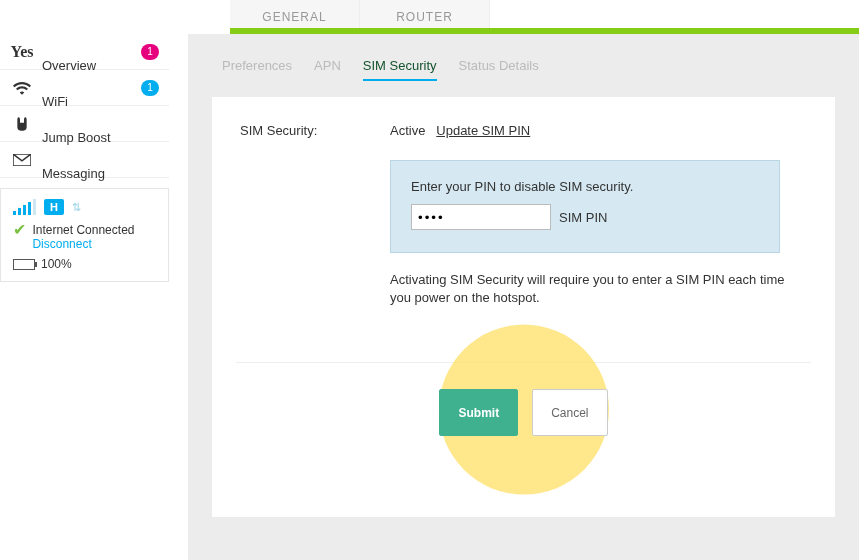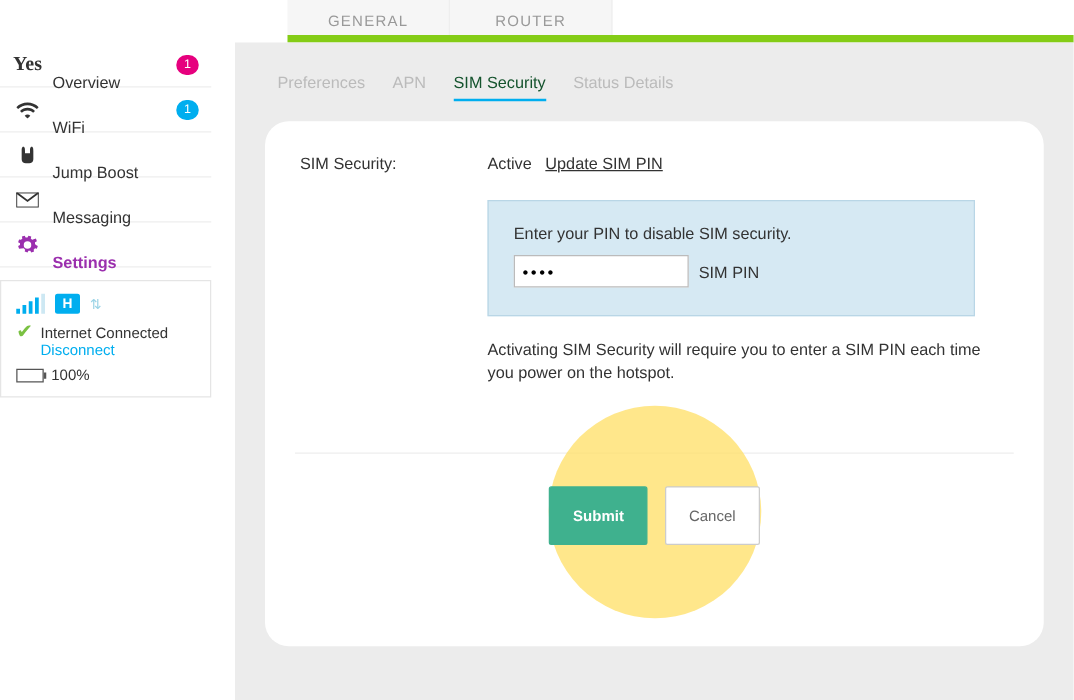--- a/index.html
+++ b/index.html
@@ -36,21 +36,21 @@
   .batt { width:22px; height:11px; border:1px solid #555; position:relative; }
   .batt:after { content:""; position:absolute; right:-3px; top:2px; width:2px; height:5px; background:#555; }
   .batt .fill { background:#3aa53a; height:100%; }
 
   
   .main { position:absolute; left:188px; top:34px; right:0; bottom:0; background:#ececec; padding:14px 0 0 0; }
   .subtabs { display:flex; gap:22px; padding:10px 34px 6px 34px; color:#bbb; font-size:13px; }
   .subtab { cursor:pointer; padding-bottom:6px; }
   .subtab.active { color:#14532d; border-bottom:2px solid #00aeef; }
 
-  .card { background:#fff; margin:10px 24px 0 24px; padding:26px 28px 40px 28px; min-height:420px; position:relative;border-radius:19px; }
+  .card { background:#fff; margin:10px 24px 0 24px; padding:26px 28px 40px 28px; min-height:420px; position:relative; }
   .row1 { display:flex; }
   .label-col { width:150px; color:#333; }
   .val-col { flex:1; }
   .updlink { text-decoration:underline; color:#333; cursor:pointer; }
 
   .pin-box { margin-top:22px; background:#d6e9f3; border:1px solid #b9d6e6; padding:18px 20px 22px 20px; width:390px; }
   .pin-box .hint { font-size:13px; color:#333; margin-bottom:10px; }
   .pin-input-row { display:flex; align-items:center; gap:8px; }
   .pin-input-row input { width:140px; height:26px; padding:2px 6px; border:1px solid #bbb; font-family:inherit; letter-spacing:2px; }
 
@@ -107,28 +107,20 @@
     <div class="navitem">
       <span class="icon">
         <svg width="18" height="12" viewBox="0 0 24 16">
             <rect x="0" y="0" width="24" height="16" fill="none" stroke="#333" stroke-width="2"></rect>
             <path d="M0 0l12 9L24 0" fill="none" stroke="#333" stroke-width="2"></path>
           </svg>
       </span>
       <span class="lbl">Messaging</span>
     </div>
 
-    <div class="navitem active">
-      <span class="icon" style="color:#9b2fae;">
-        <svg width="18" height="18" viewBox="0 0 24 24">
-            <path fill="#9b2fae" d="M12 8a4 4 0 100 8 4 4 0 000-8zm9 4l2 1-1 3-2-.5c-.4.6-.9 1.1-1.5 1.5l.5 2-3 1-1-2h-2l-1 2-3-1 .5-2c-.6-.4-1.1-.9-1.5-1.5L3 16l-1-3 2-1v-2L2 9l1-3 2 .5c.4-.6.9-1.1 1.5-1.5L6 3l3-1 1 2h2l1-2 3 1-.5 2c.6.4 1.1.9 1.5 1.5L21 5l1 3-2 1v2z"></path>
-          </svg>
-      </span>
-      <span class="lbl">Settings</span>
-    </div>
 
     <div class="status-box">
       <div class="sig-row">
         <span class="sig-bars">
           <span style="height:4px"></span>
             <span style="height:7px"></span>
             <span style="height:10px"></span>
             <span style="height:13px"></span>
             <span style="height:16px;background:#cde8f3"></span>
         </span>

